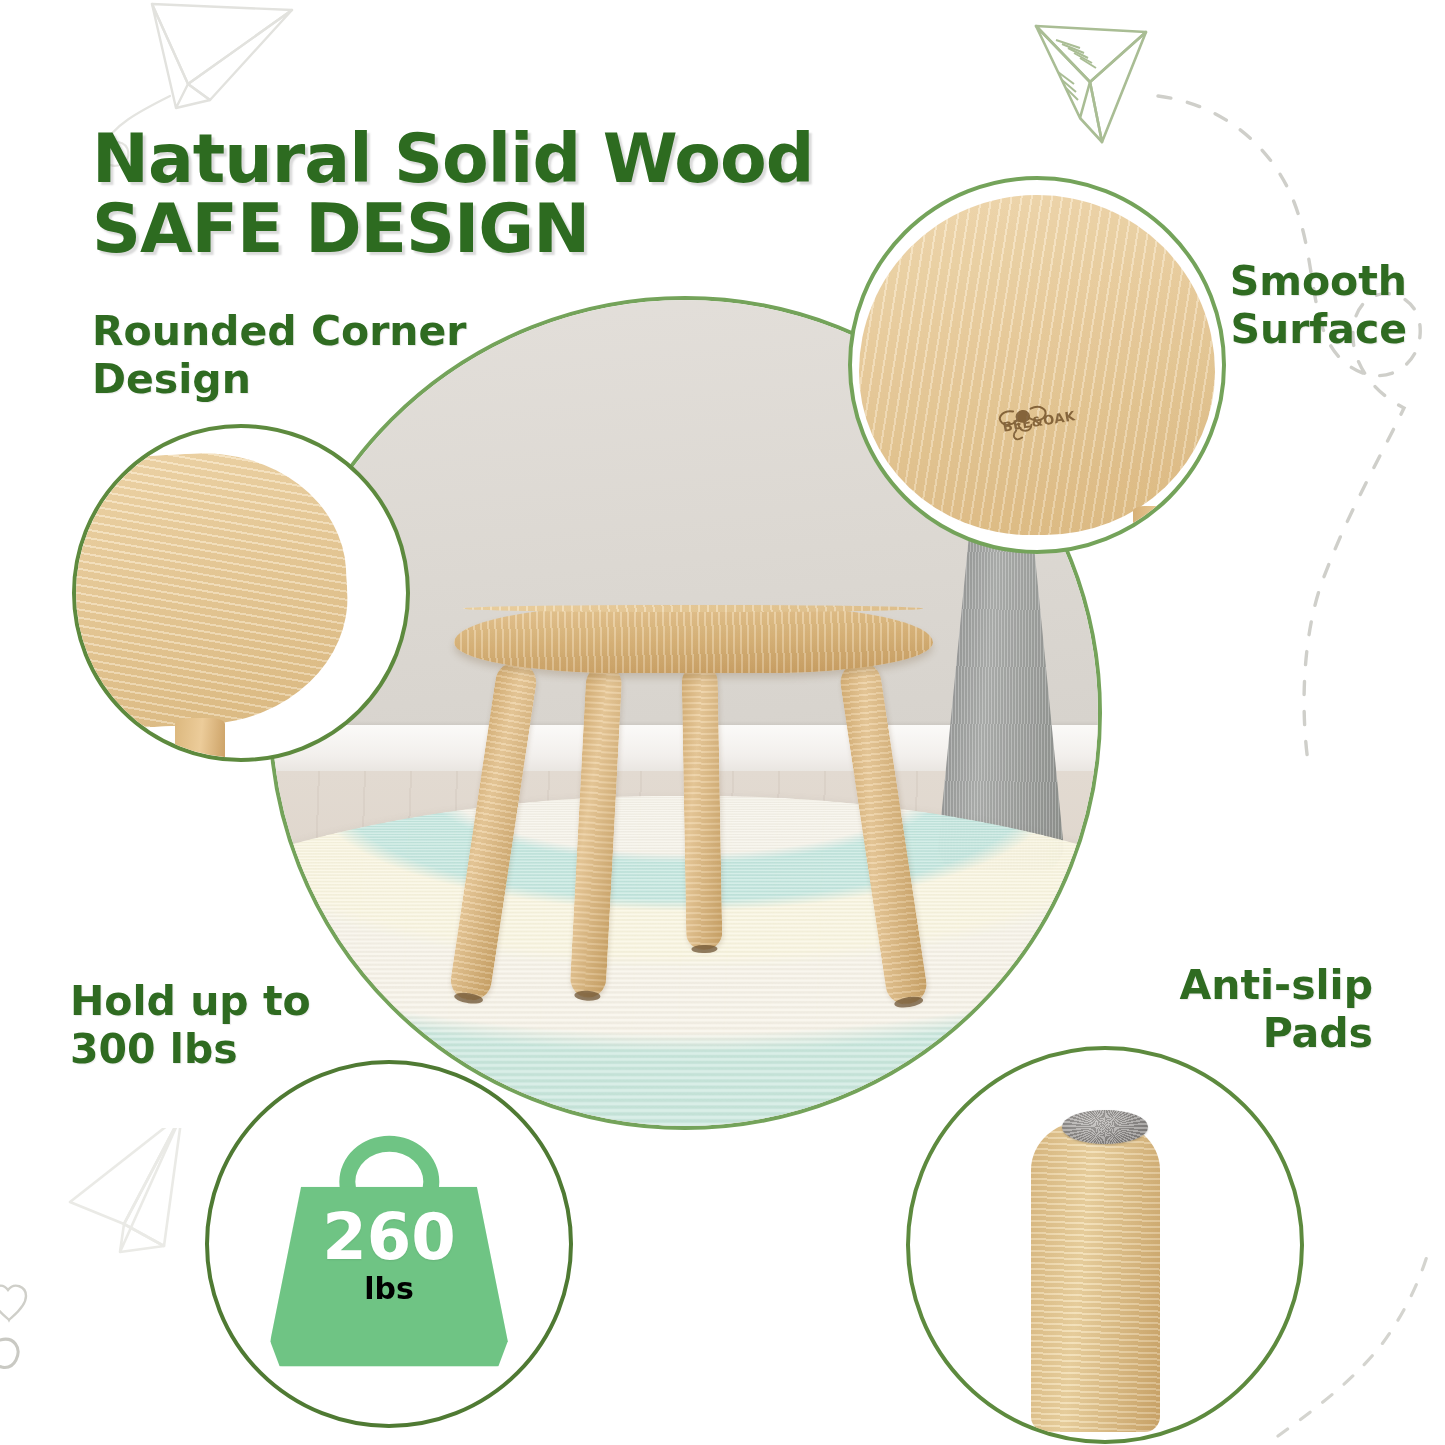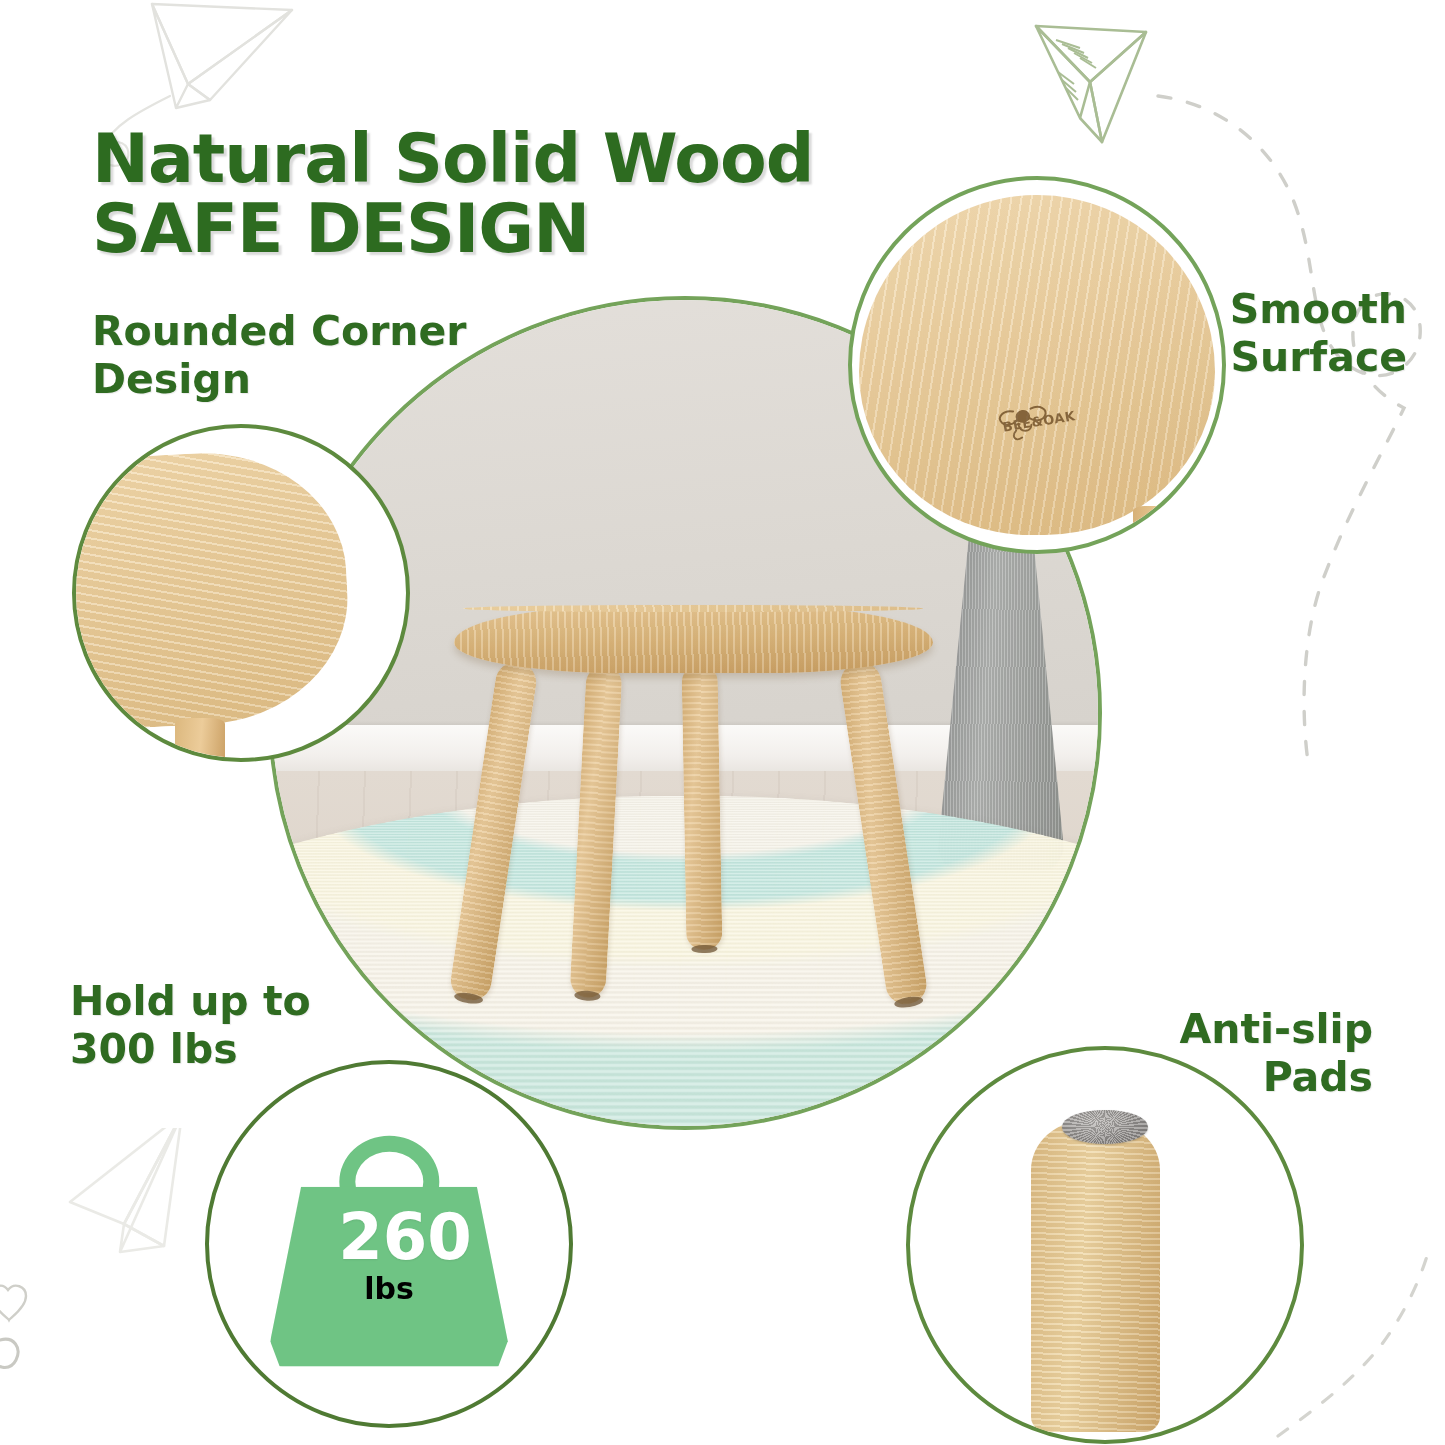--- a/index.html
+++ b/index.html
@@ -34,23 +34,23 @@
     position:absolute;
     color:#2f6b21;
     font-family:"DejaVu Sans", sans-serif;
     font-weight:bold;
     font-size:41px;
     line-height:1.16;
     z-index:40;
     text-shadow:1px 1px 1px rgba(160,160,160,.22);
   }
   #lbl-rounded{left:92px;top:308px;text-align:left;width:470px;}
-  #lbl-smooth{right:38px;top:258px;text-align:right;width:420px;margin-top:28px;}
+  #lbl-smooth{right:38px;top:258px;text-align:right;width:420px;}
   #lbl-hold{left:70px;top:978px;text-align:left;width:400px;}
-  #lbl-anti{right:72px;top:962px;text-align:right;width:400px;margin-top:44px;}
+  #lbl-anti{right:72px;top:962px;text-align:right;width:400px;}
 
   
   #hero{
     position:absolute;left:268px;top:296px;width:826px;height:826px;
     border-radius:50%;
     border:4px solid #74a35a;
     overflow:hidden;
     background:#ffffff;
     z-index:10;
   }
@@ -229,21 +229,21 @@
     border:16px solid #6fc484;
     border-radius:50%;
     box-sizing:border-box;
     background:transparent;
   }
   .weight-handle::after{
     content:"";position:absolute;left:-16px;bottom:-18px;
     width:calc(100% + 32px);height:26px;background:#6fc484;
   }
   .weight-num{
-    position:absolute;left:16px;top:30%;width:100%;text-align:center;
+    position:absolute;left:0;top:30%;width:100%;text-align:center;
     color:#ffffff;font-weight:bold;font-size:64px;line-height:1;
     font-family:"DejaVu Sans", sans-serif;
     text-shadow:0 1px 2px rgba(0,0,0,.08);
   }
   .weight-unit{
     position:absolute;left:0;top:60%;width:100%;text-align:center;
     color:#000000;font-weight:bold;font-size:30px;line-height:1;
     font-family:"DejaVu Sans", sans-serif;
   }
 </style>

